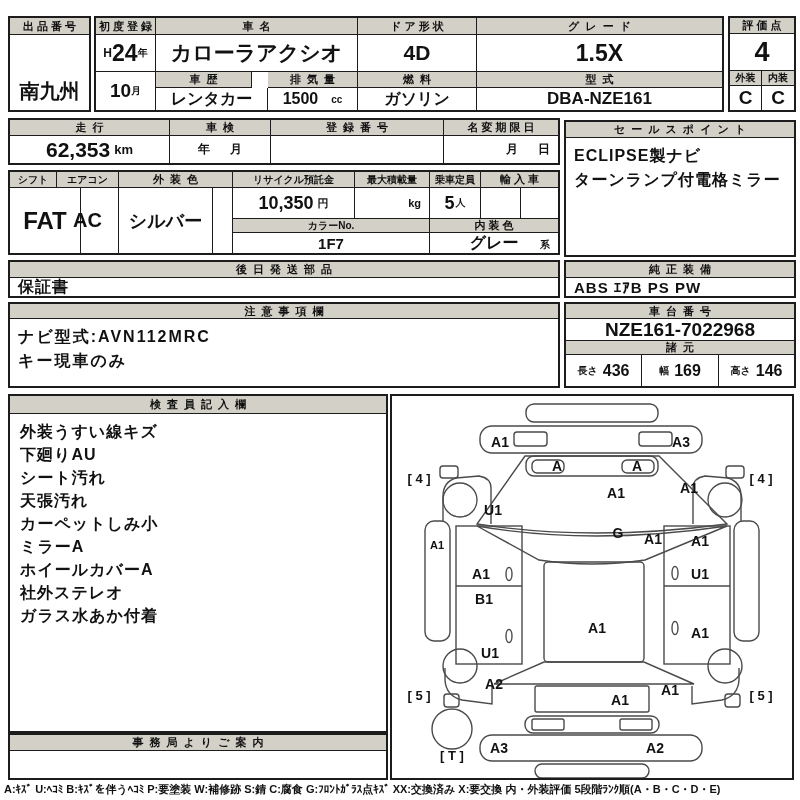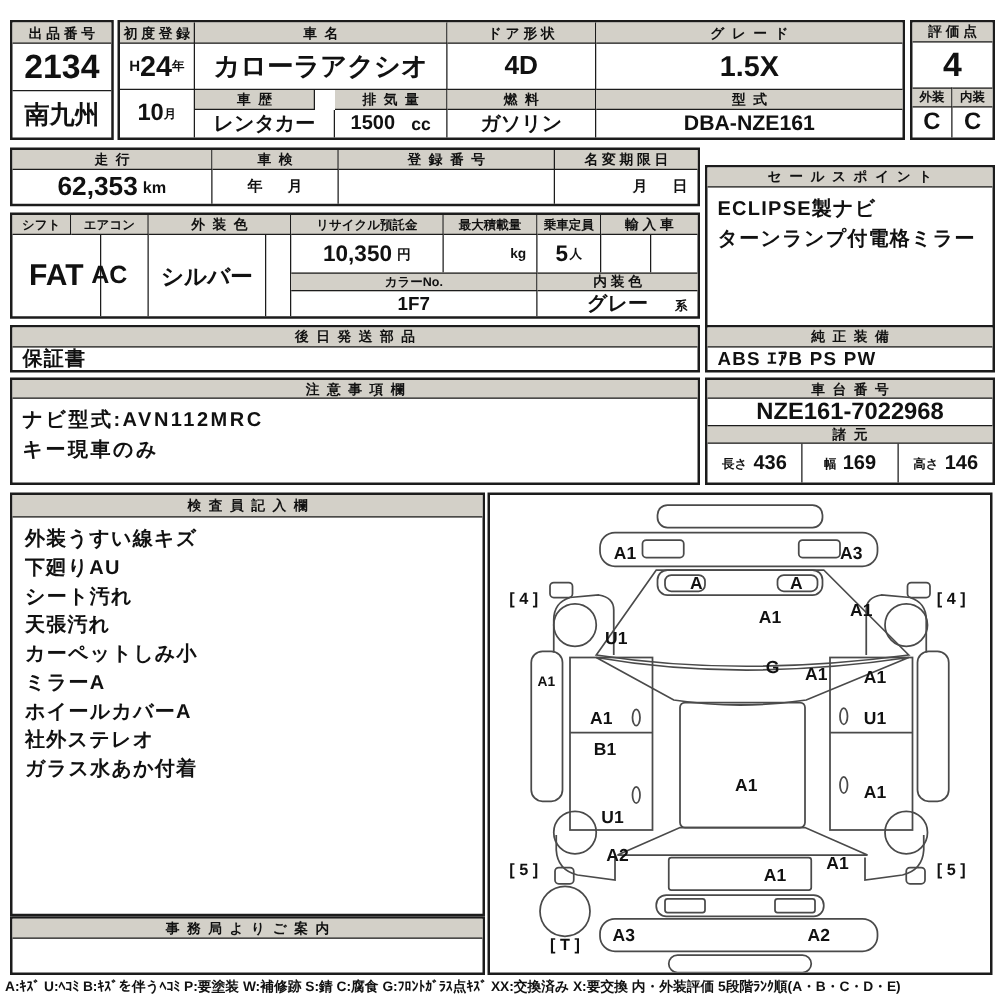--- a/index.html
+++ b/index.html
@@ -27,21 +27,20 @@
   svg text{font-family:"Liberation Sans","DejaVu Sans",sans-serif;font-weight:bold;fill:#111;}
 </style>
 </head>
 <body>
 
 <div class="sheet">
 
   <div class="box" style="left:8px;top:16px;width:83px;height:96px">
     <div class="inner">
       <div class="abs hdr mid" style="left:0;top:0;width:79px;height:17px">出品番号</div>
-      <div class="abs cell brd-b" style="left:0;top:17px;width:79px;height:38px;font-size:27px">2134</div>
       <div class="abs cell" style="left:0;top:55px;width:79px;height:37px;font-size:20px">南九州</div>
     </div>
   </div>
 
   <div class="box" style="left:94px;top:16px;width:630px;height:96px">
     <div class="inner">
 
       <div class="abs hdr mid brd-r" style="left:0;top:0;width:60px;height:17px">初度登録</div>
       <div class="abs cell brd-r brd-b" style="left:0;top:17px;width:60px;height:37px">
         <span style="font-size:12px">H</span><span style="font-size:23px">24</span><span style="font-size:10px">年</span>
@@ -54,21 +53,21 @@
       <div class="abs cell brd-r brd-b" style="left:60px;top:17px;width:202px;height:37px;font-size:21px">カローラアクシオ</div>
       <div class="abs hdr mid brd-r" style="left:262px;top:0;width:119px;height:17px">ドア形状</div>
       <div class="abs cell brd-r brd-b" style="left:262px;top:17px;width:119px;height:37px;font-size:21px">4D</div>
       <div class="abs hdr" style="left:381px;top:0;width:245px;height:17px">グレード</div>
       <div class="abs cell brd-b" style="left:381px;top:17px;width:245px;height:37px;font-size:23px">1.5X</div>
 
       <div class="abs hdr brd-r" style="left:60px;top:54px;width:96px;height:16px">車歴</div>
       <div class="abs cell brd-r" style="left:60px;top:70px;width:112px;height:22px;font-size:16px">レンタカー</div>
       <div class="abs hdr brd-r" style="left:172px;top:54px;width:90px;height:16px">排気量</div>
       <div class="abs cell brd-r" style="left:172px;top:70px;width:90px;height:22px">
-        <span style="font-size:16px">1500</span><span style="font-size:14px;margin-left:13px">cc</span>
+        <span style="font-size:16px">1500</span><span style="font-size:10px;margin-left:13px">cc</span>
       </div>
       <div class="abs hdr brd-r" style="left:262px;top:54px;width:119px;height:16px">燃料</div>
       <div class="abs cell brd-r" style="left:262px;top:70px;width:119px;height:22px;font-size:16px">ガソリン</div>
       <div class="abs hdr" style="left:381px;top:54px;width:245px;height:16px">型式</div>
       <div class="abs cell" style="left:381px;top:70px;width:245px;height:22px;font-size:17px">DBA-NZE161</div>
     </div>
   </div>
 
   <div class="box" style="left:728px;top:16px;width:68px;height:96px">
     <div class="inner">
@@ -89,21 +88,21 @@
       </div>
       <div class="abs hdr brd-r" style="left:160px;top:0;width:101px;height:16px">車検</div>
       <div class="abs cell brd-r" style="left:160px;top:16px;width:101px;height:27px;font-size:12px">年      月</div>
       <div class="abs hdr brd-r" style="left:261px;top:0;width:173px;height:16px">登録番号</div>
       <div class="abs cell brd-r" style="left:261px;top:16px;width:173px;height:27px;font-size:12px"></div>
       <div class="abs hdr mid" style="left:434px;top:0;width:114px;height:16px">名変期限日</div>
       <div class="abs cell right" style="left:434px;top:16px;width:114px;height:27px;font-size:12px;padding-right:8px">月      日</div>
     </div>
   </div>
 
-  <div class="box" style="left:564px;top:132px;width:232px;height:137px">
+  <div class="box" style="left:564px;top:120px;width:232px;height:137px">
     <div class="inner">
       <div class="abs hdr" style="left:0;top:0;width:228px;height:16px">セールスポイント</div>
       <div class="abs lines" style="left:0;top:16px;width:228px">
         <div>ECLIPSE製ナビ</div>
         <div>ターンランプ付電格ミラー</div>
       </div>
     </div>
   </div>
 
   <div class="box" style="left:8px;top:170px;width:552px;height:85px">

